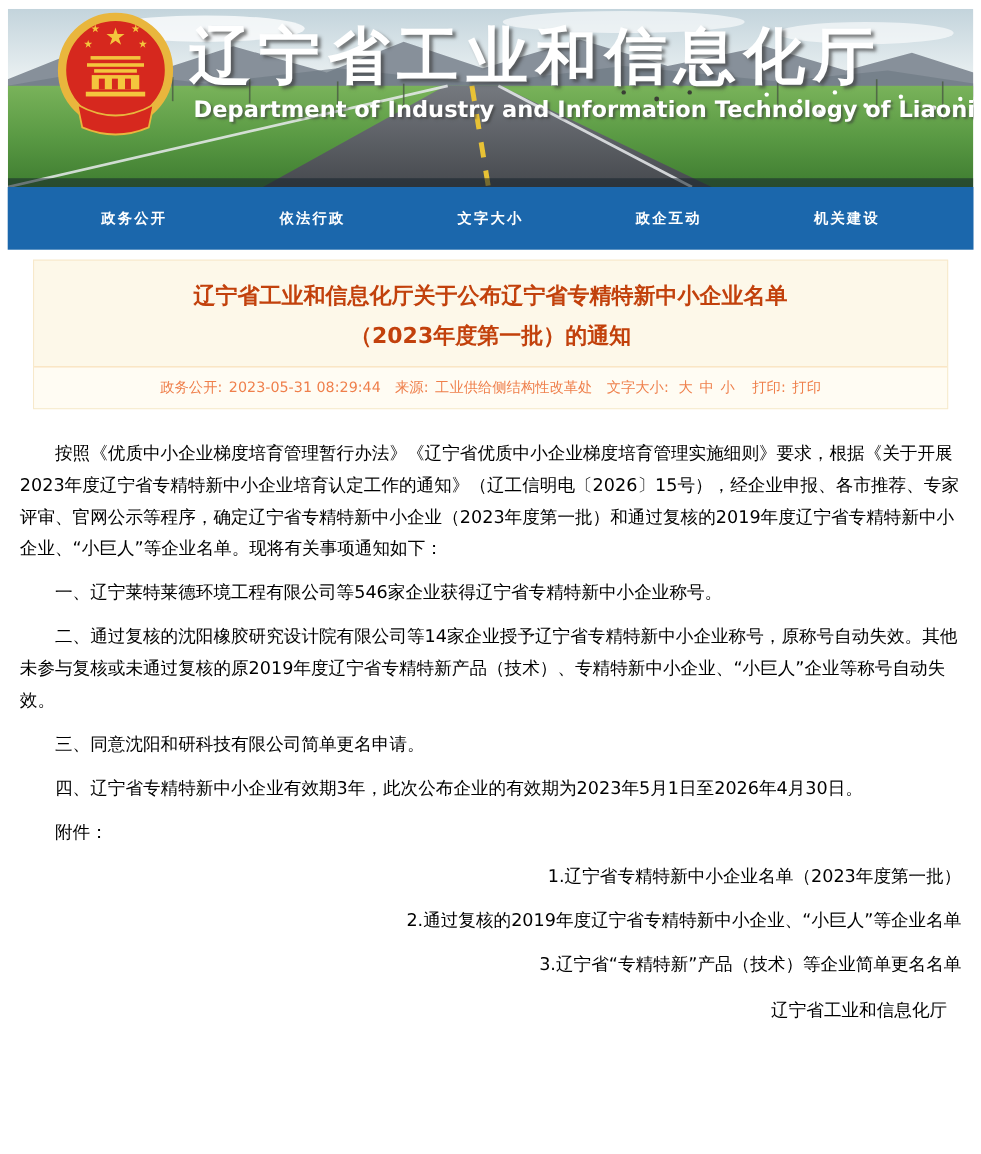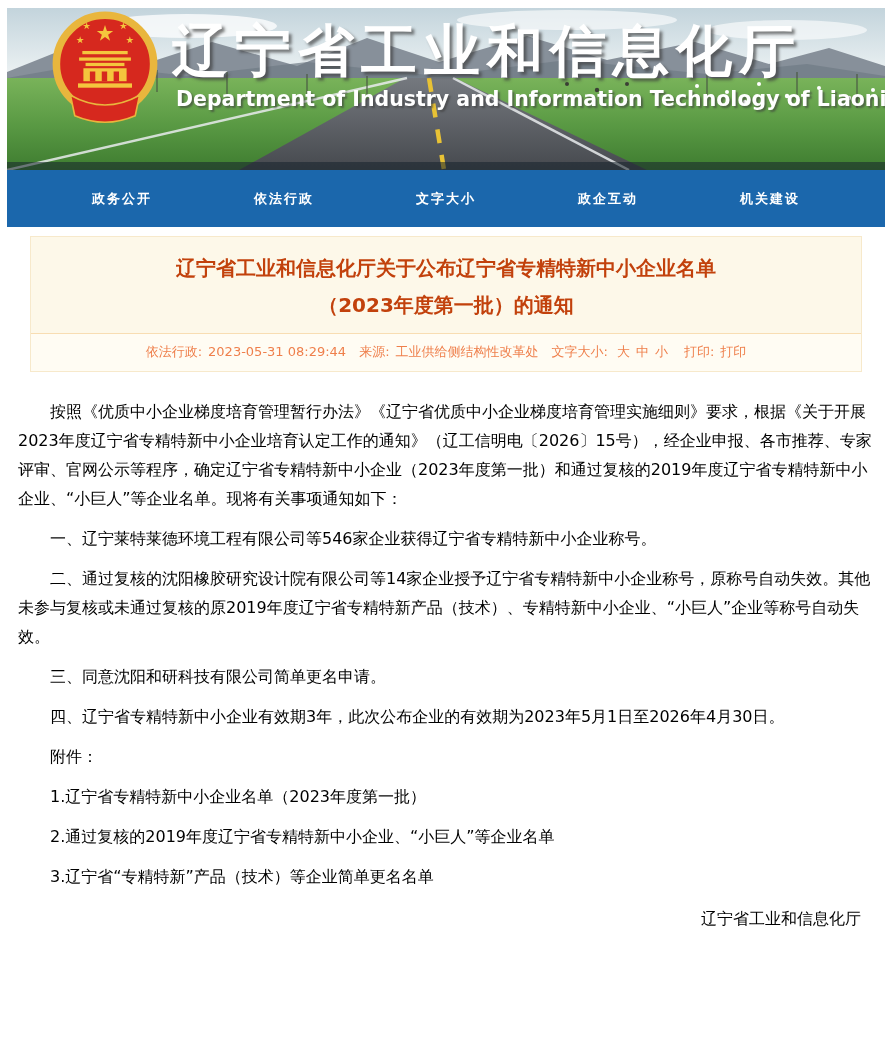--- a/index.html
+++ b/index.html
@@ -42,21 +42,21 @@
     font-size:13px; color:#ef7f4b; padding:9px 0 10px; white-space:nowrap;
   }
   .meta span { margin:0 3px; }
   .meta .lbl { margin-left:10px; }
   .meta .gap { }
   .meta .lnk { cursor:pointer; }
   
   .doc { margin:25px 18px 0; font-size:16px; line-height:29px; color:#000; }
   .para { margin:11px 0; }
   .indent { text-indent:2em; }
-  .attach { cursor:pointer; }
+  .attach { cursor:pointer;text-align:right; }
   .sign-block { text-align:right; padding-right:13px; margin-top:13px; }
   .sign-name { margin-top:4px; }
 </style>
 </head>
 <body>
 
 <div class="banner">
   <svg class="scene" viewBox="0 0 878 162" preserveAspectRatio="none">
     <defs>
       <linearGradient id="sky" x1="0" y1="0" x2="0" y2="1">
@@ -148,21 +148,21 @@
     <div class="nav-item">政企互动</div>
     <div class="nav-item">机关建设</div>
   </div>
 
 <div class="notice">
   <div class="notice-title">
     <div>辽宁省工业和信息化厅关于公布辽宁省专精特新中小企业名单</div>
     <div>（2023年度第一批）的通知</div>
   </div>
   <div class="meta">
-    <span>依法行政:</span><span>2023-05-31 08:29:44</span><span class="lbl">来源:</span><span>工业供给侧结构性改革处</span><span class="lbl">文字大小:</span><span><span class="lnk">大</span><span class="lnk">中</span><span class="lnk">小</span></span><span class="lbl gap">打印:</span><span class="lnk">打印</span>
+    <span>政务公开:</span><span>2023-05-31 08:29:44</span><span class="lbl">来源:</span><span>工业供给侧结构性改革处</span><span class="lbl">文字大小:</span><span><span class="lnk">大</span><span class="lnk">中</span><span class="lnk">小</span></span><span class="lbl gap">打印:</span><span class="lnk">打印</span>
   </div>
 </div>
 
 <div class="doc">
   <div>
       <p class="para indent">按照《优质中小企业梯度培育管理暂行办法》《辽宁省优质中小企业梯度培育管理实施细则》要求，根据《关于开展2023年度辽宁省专精特新中小企业培育认定工作的通知》（辽工信明电〔2026〕15号），经企业申报、各市推荐、专家评审、官网公示等程序，确定辽宁省专精特新中小企业（2023年度第一批）和通过复核的2019年度辽宁省专精特新中小企业、“小巨人”等企业名单。现将有关事项通知如下：</p>
       <p class="para indent">一、辽宁莱特莱德环境工程有限公司等546家企业获得辽宁省专精特新中小企业称号。</p>
       <p class="para indent">二、通过复核的沈阳橡胶研究设计院有限公司等14家企业授予辽宁省专精特新中小企业称号，原称号自动失效。其他未参与复核或未通过复核的原2019年度辽宁省专精特新产品（技术）、专精特新中小企业、“小巨人”企业等称号自动失效。</p>
       <p class="para indent">三、同意沈阳和研科技有限公司简单更名申请。</p>
       <p class="para indent">四、辽宁省专精特新中小企业有效期3年，此次公布企业的有效期为2023年5月1日至2026年4月30日。</p>

